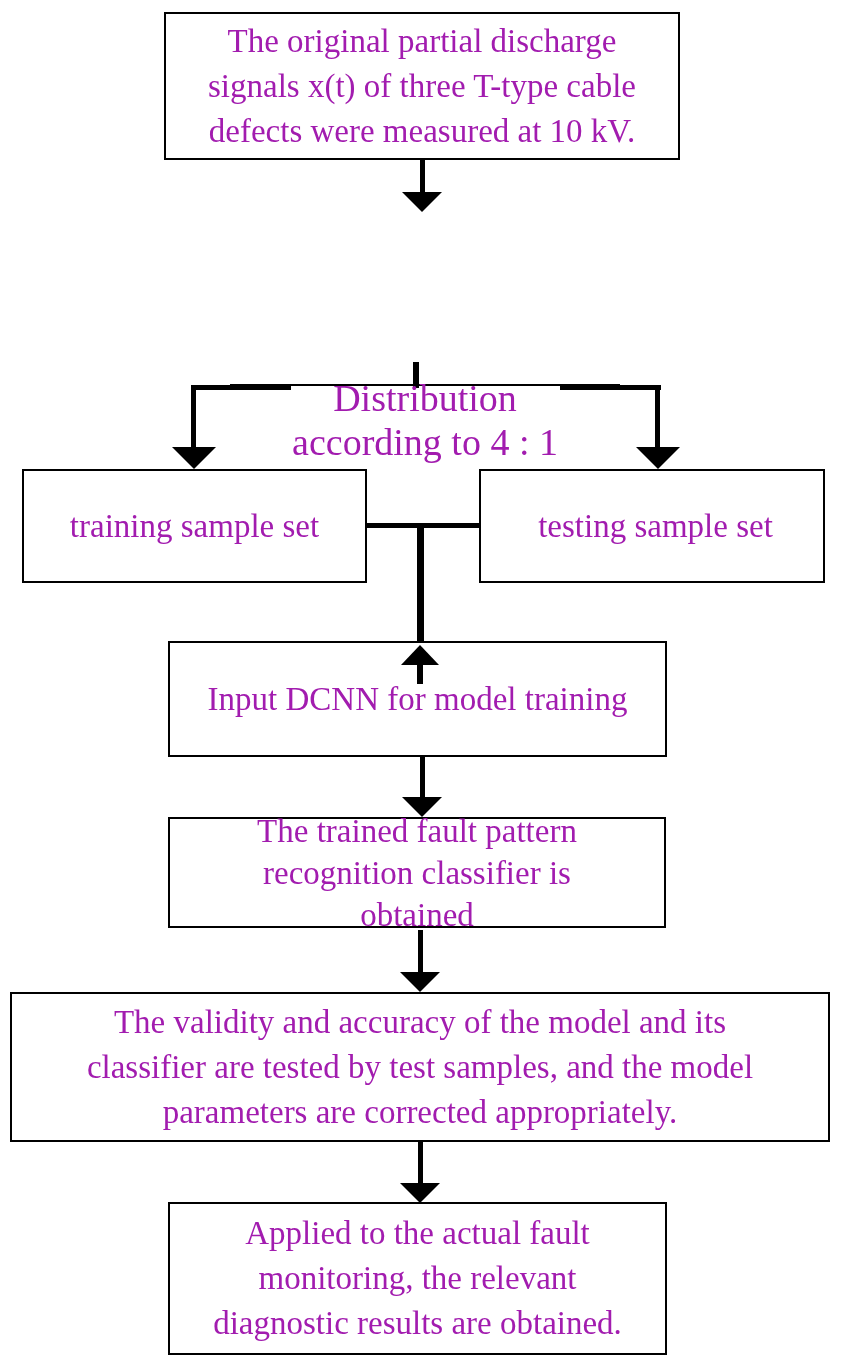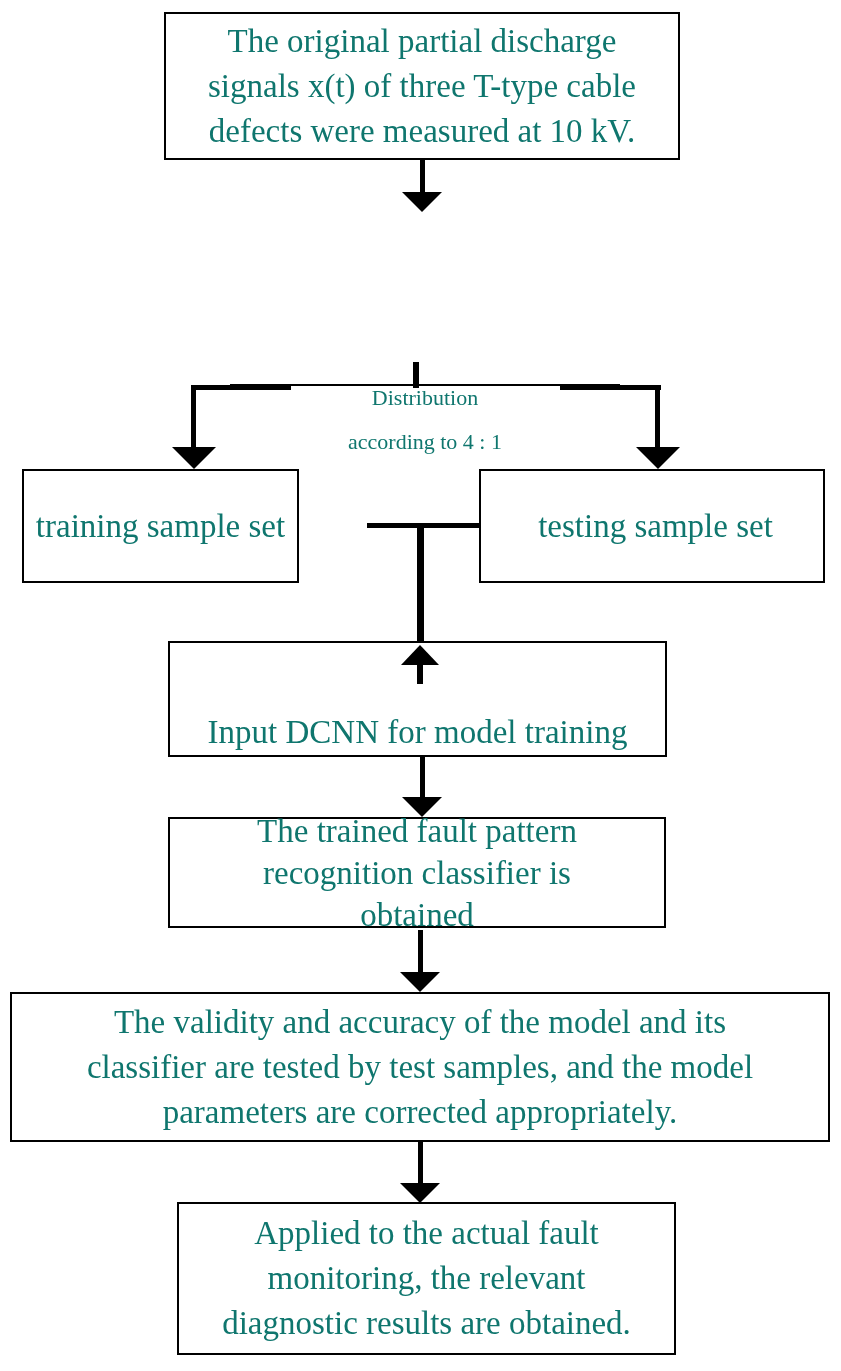--- a/index.html
+++ b/index.html
@@ -1,41 +1,41 @@
 <!DOCTYPE html>
 <html><head>
 <meta charset="utf-8">
 <style>
   html,body{margin:0;padding:0;background:#ffffff;}
   .canvas{
     position:relative;
     width:841px;height:1371px;
     background:#ffffff;
     font-family:"Liberation Serif","DejaVu Serif",serif;
-    color:#0f766e;
+    color:#a21caf;
     overflow:hidden;
   }
   .node{
     position:absolute;
     box-sizing:border-box;
     border:2px solid #000;
     background:#fff;
     display:flex;
     align-items:center;
     justify-content:center;
     text-align:center;
     font-size:33px;
     line-height:45px;
   }
   .node span{white-space:pre-line;display:block;}
   .tightlines{line-height:42px;}
   .freelabel{
     position:absolute;
     text-align:center;
-    font-size:22px;
+    font-size:38px;
     line-height:44px;
     white-space:pre-line;
     z-index:3;
   }
   .ln{position:absolute;background:#000;z-index:2;}
   .tri{position:absolute;width:0;height:0;z-index:2;}
   .tri.down{border-left:20px solid transparent;border-right:20px solid transparent;border-top:20px solid #000;}
   .tri.down-wide{border-left:22px solid transparent;border-right:22px solid transparent;border-top:22px solid #000;}
   .tri.up{border-left:19px solid transparent;border-right:19px solid transparent;border-bottom:20px solid #000;}
 </style>
@@ -44,45 +44,45 @@
 
 <div class="canvas">
 
   <div class="node" style="left:164px;top:12px;width:516px;height:148px;">
     <span>The original partial discharge
 signals x(t) of three T-type cable
 defects were measured at 10 kV.</span>
   </div>
 
 
-  <div class="node" style="left:22px;top:469px;width:277px;height:114px;">
+  <div class="node" style="left:22px;top:469px;width:345px;height:114px;">
     <span>training sample set</span>
   </div>
 
   <div class="node" style="left:479px;top:469px;width:346px;height:114px;padding-left:7px;">
     <span>testing sample set</span>
   </div>
 
-  <div class="node" style="left:168px;top:641px;width:499px;height:116px;align-items:flex-end;">
+  <div class="node" style="left:168px;top:641px;width:499px;height:116px;">
     <span>Input DCNN for model training</span>
   </div>
 
   <div class="node" style="left:10px;top:992px;width:820px;height:150px;">
     <span>The validity and accuracy of the model and its
 classifier are tested by test samples, and the model
 parameters are corrected appropriately.</span>
   </div>
 
   <div class="node tightlines" style="left:168px;top:817px;width:498px;height:111px;overflow:visible;">
     <span>The trained fault pattern
 recognition classifier is
 obtained</span>
   </div>
 
-  <div class="node" style="left:168px;top:1202px;width:499px;height:153px;margin-left:9px;">
+  <div class="node" style="left:168px;top:1202px;width:499px;height:153px;">
     <span>Applied to the actual fault
 monitoring, the relevant
 diagnostic results are obtained.</span>
   </div>
 
   <div class="freelabel" style="left:270px;top:376px;width:310px;">Distribution
 according to 4 : 1</div>
 
   <div class="ln" style="left:420px;top:160px;width:5px;height:32px;"></div>
   <div class="tri down" style="left:402px;top:192px;"></div>

